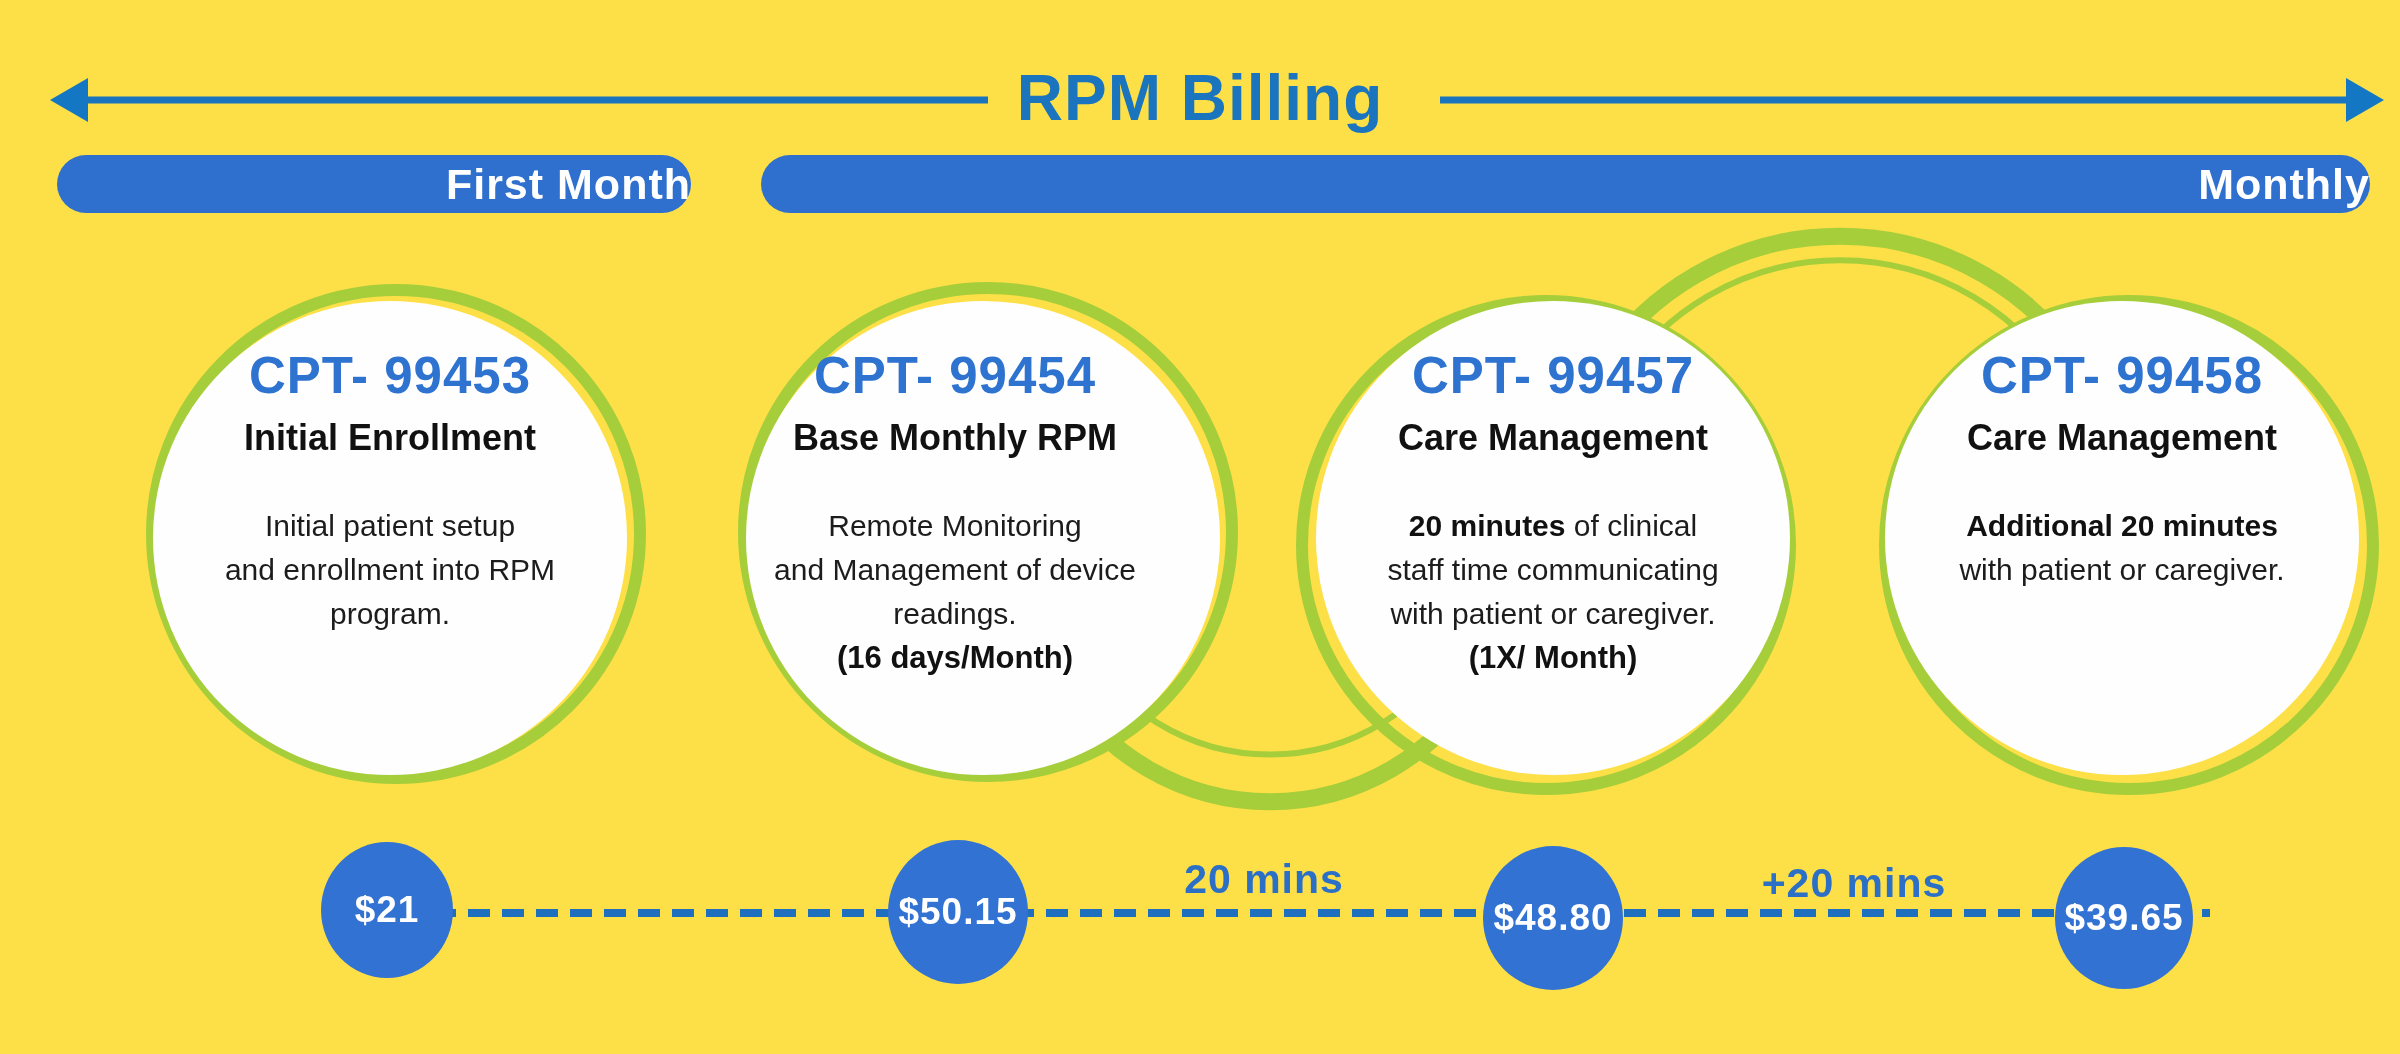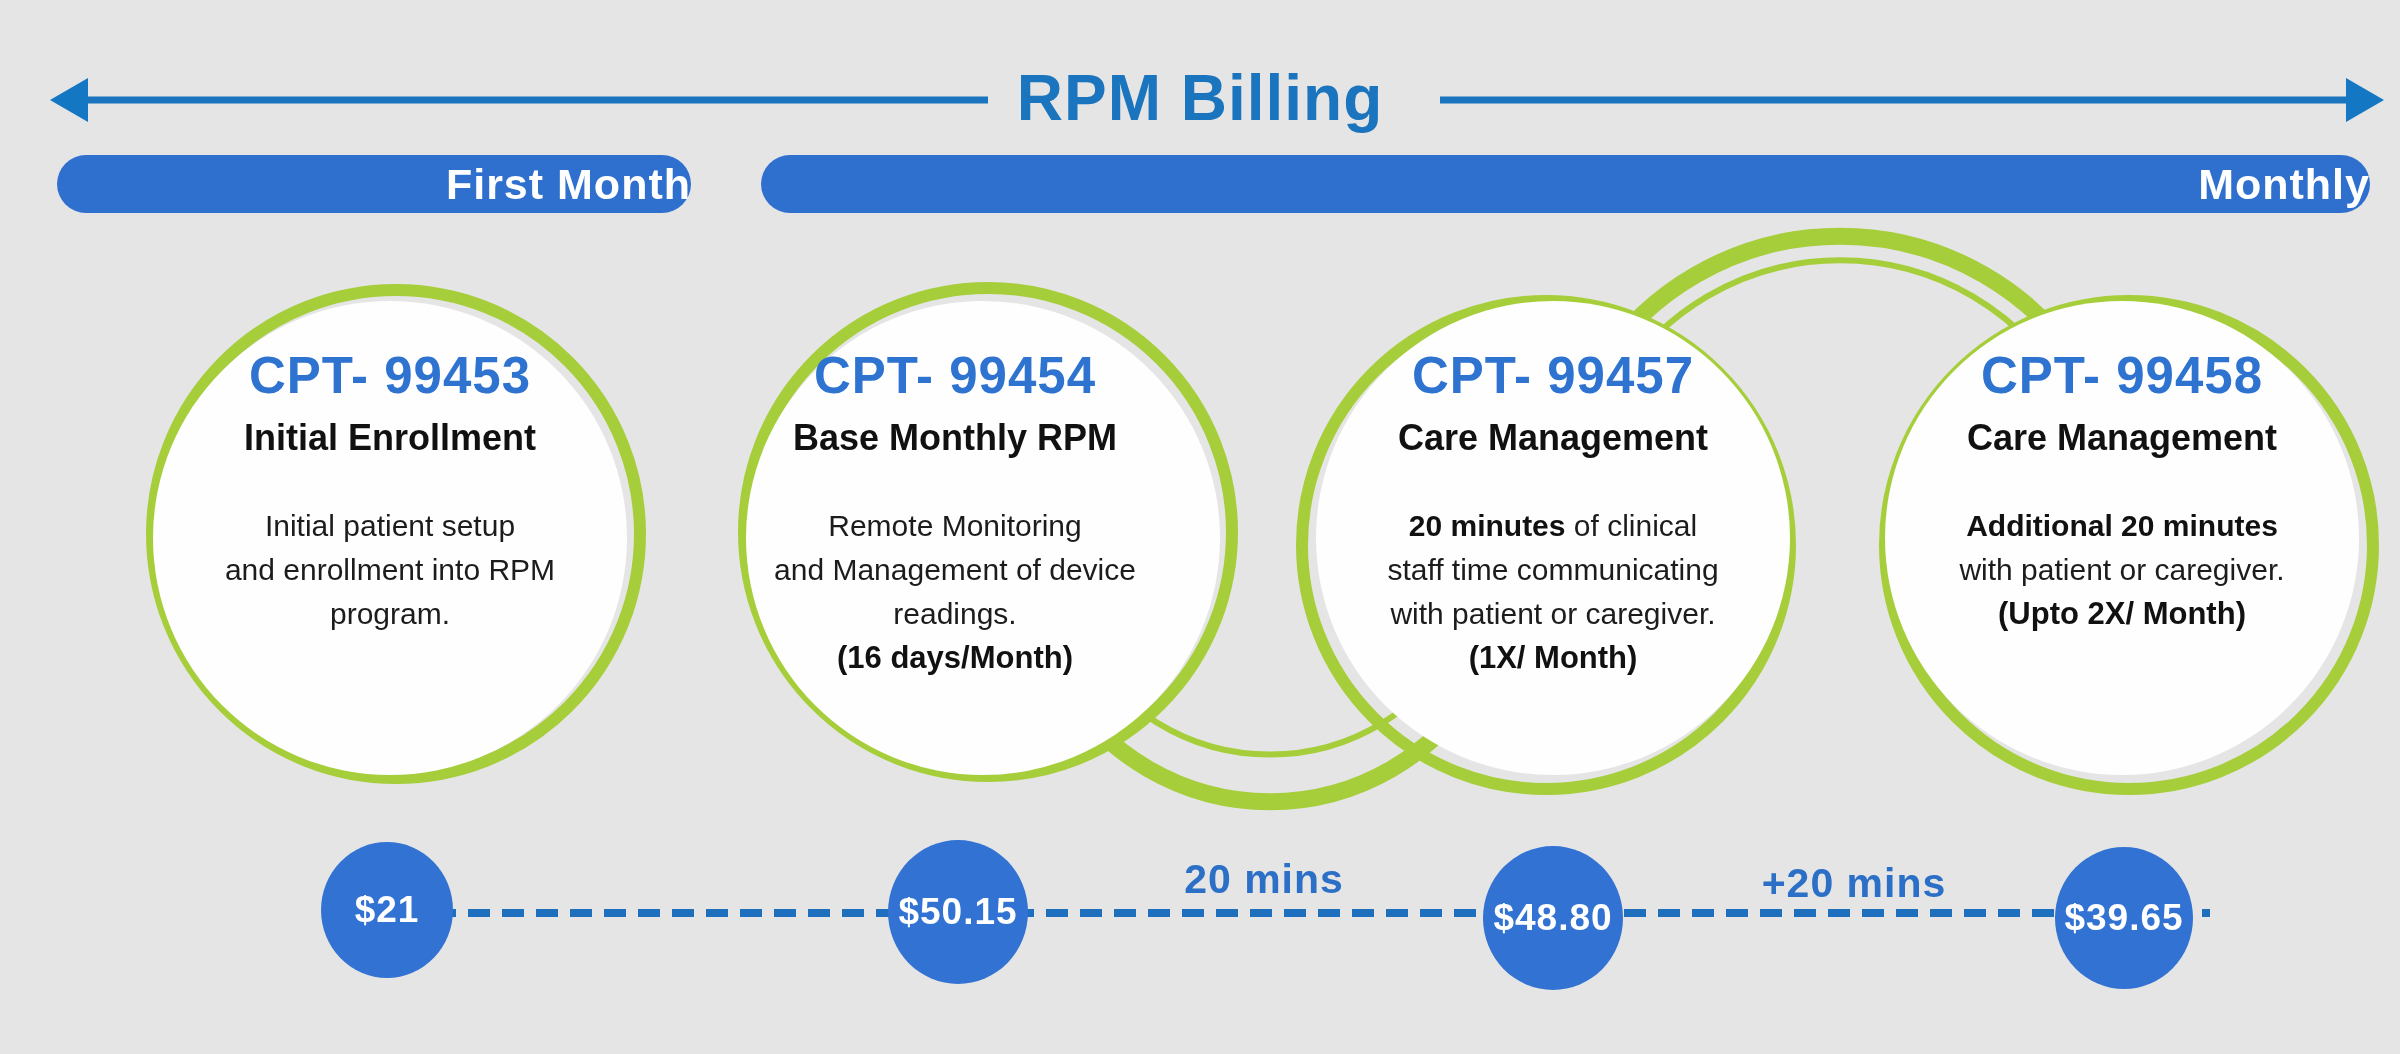--- a/index.html
+++ b/index.html
@@ -1,17 +1,17 @@
 <!DOCTYPE html>
 <html><head>
 <meta charset="utf-8">
 <style>
   html,body{margin:0;padding:0;background:#000;}
   .stage{
-    position:relative;width:2400px;height:1054px;background:#e5e5e5;overflow:hidden;
+    position:relative;width:2400px;height:1054px;background:#fde047;overflow:hidden;
     font-family:"Liberation Sans", sans-serif;
   }
   .bg-art{position:absolute;left:0;top:0;width:2400px;height:1054px;}
   .title{
     position:absolute;left:950px;top:56px;width:500px;height:84px;line-height:84px;
     text-align:center;font-size:64px;font-weight:bold;color:#1b74be;letter-spacing:1px;
   }
   .pill{
     position:absolute;top:155px;height:58px;border-radius:29px;background:#2f70ce;
     display:flex;align-items:center;justify-content:flex-end;
@@ -109,21 +109,20 @@
       <div class="note">(1X/ Month)</div>
     </div>
   </div>
 
   <div class="card" style="left:1887px;">
     <div class="cpt">CPT- 99458</div>
     <div class="subtitle">Care Management</div>
     <div class="body">
       <div><b>Additional 20 minutes</b><span></span></div>
       <div><b></b><span>with patient or caregiver.</span></div>
-      <div class="note">(Upto 2X/ Month)</div>
     </div>
   </div>
 
   <div class="mins-label" style="left:1124px;top:856px;">20 mins</div>
   <div class="mins-label" style="left:1714px;top:860px;">+20 mins</div>
 
   <div class="price-badge" style="left:321px;top:842px;width:132px;height:136px;">
     <span>$21</span>
   </div>
   <div class="price-badge" style="left:888px;top:840px;width:140px;height:144px;">

